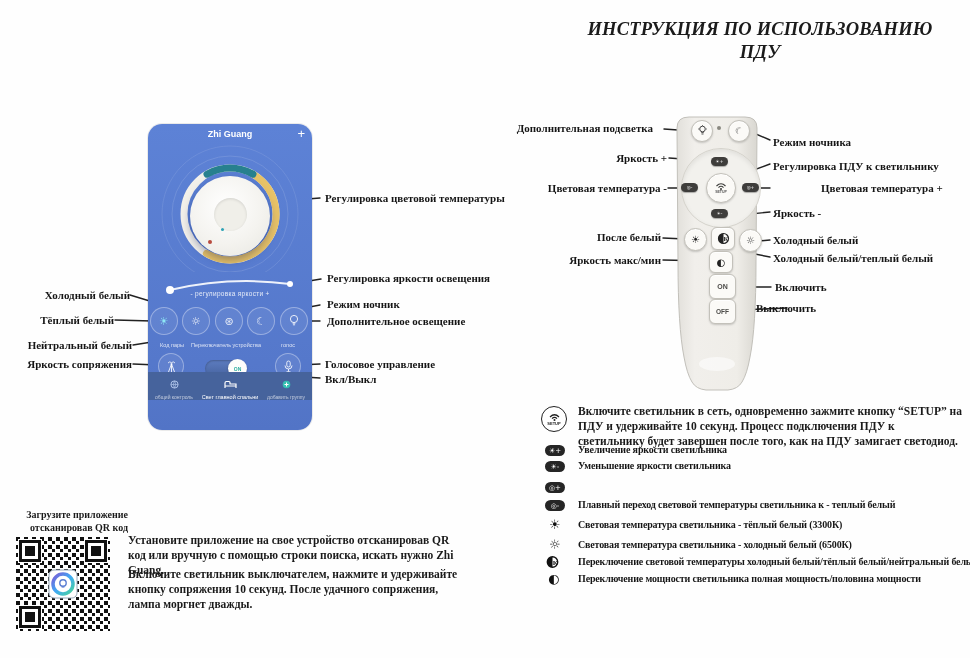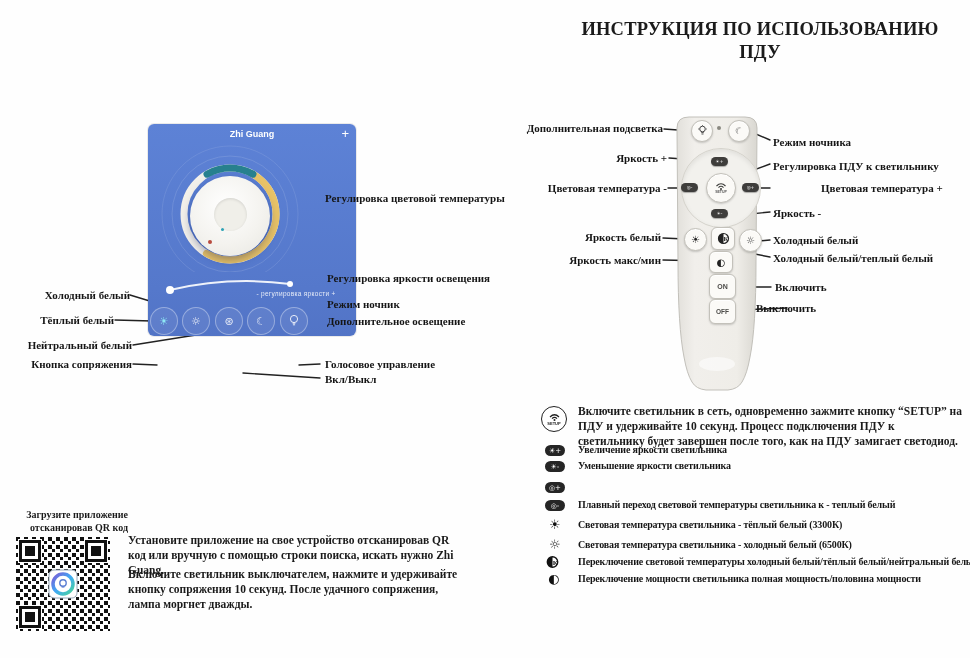--- a/index.html
+++ b/index.html
@@ -4,23 +4,23 @@
 <style>
   html,body{margin:0;padding:0;background:#ffffff;}
   #page{position:relative;width:970px;height:658px;background:#fefefe;overflow:hidden;
         font-family:"Liberation Serif","DejaVu Serif",serif;color:#1b1b1b;}
   .abs{position:absolute;}
   .title{font-weight:bold;font-size:18.5px;text-align:center;line-height:1.25;letter-spacing:.2px;}
   .lbl{position:absolute;font-size:11px;font-weight:600;white-space:nowrap;color:#151515;}
   .lbl.r{text-align:right;}
   .par{position:absolute;font-size:11.5px;font-weight:600;line-height:1.32;color:#1a1a1a;}
   
-  #phone{position:absolute;left:148px;top:124px;width:164px;height:212px;border-radius:6px;
+  #phone{position:absolute;left:148px;top:124px;width:164px;height:306px;border-radius:14px;
          background:linear-gradient(180deg,#5d82d6 0%,#5578cb 78%,#5274c6 100%);overflow:hidden;
-         box-shadow:0 0 0 1px rgba(0,0,0,.08);padding-left:44px;}
+         box-shadow:0 0 0 1px rgba(0,0,0,.08);}
   .ph-head{position:absolute;top:5px;left:0;width:100%;text-align:center;color:#fff;
            font-size:9px;font-weight:bold;font-family:"Liberation Sans",sans-serif;}
   .ph-plus{position:absolute;top:2px;right:7px;color:#fff;font-size:13px;font-weight:400;
            font-family:"Liberation Sans",sans-serif;}
   .knob{position:absolute;left:42px;top:52px;width:80px;height:80px;border-radius:50%;
         background:radial-gradient(circle at 45% 38%,#ffffff 0%,#f4f3ef 55%,#e7e6e0 100%);
         box-shadow:0 4px 9px rgba(10,20,80,.35);}
   .knob-in{position:absolute;left:24px;top:22px;width:33px;height:33px;border-radius:50%;
         background:#f0efe9;box-shadow:inset 0 1px 3px rgba(0,0,0,.12);}
   .dotA{position:absolute;width:4px;height:4px;border-radius:50%;background:#b84b3e;left:18px;top:64px;}
@@ -188,21 +188,21 @@
             <path d="M4.5 2.5 v4 M2.5 4.5 h4" stroke="#fff" stroke-width="1"></path>
           </svg>
         <span class="t">добавить группу</span>
       </div>
     </div>
   </div>
 
   <div class="lbl r" style="right:840px;top:289px;">Холодный белый</div>
   <div class="lbl r" style="right:856px;top:314px;">Тёплый белый</div>
   <div class="lbl r" style="right:838px;top:339px;">Нейтральный белый</div>
-  <div class="lbl r" style="right:838px;top:358px;">Кнопка сопряжения</div>
+  <div class="lbl r" style="right:838px;top:358px;">Яркость сопряжения</div>
 
   <div class="lbl" style="left:325px;top:192px;">Регулировка цветовой температуры</div>
   <div class="lbl" style="left:327px;top:272px;">Регулировка яркости освещения</div>
   <div class="lbl" style="left:327px;top:298px;">Режим ночник</div>
   <div class="lbl" style="left:327px;top:315px;">Дополнительное освещение</div>
   <div class="lbl" style="left:325px;top:358px;">Голосовое управление</div>
   <div class="lbl" style="left:325px;top:373px;">Вкл/Выкл</div>
 
   <div class="abs" style="left:4px;top:509px;width:124px;text-align:right;font-size:10px;font-weight:600;line-height:1.25;">Загрузите приложение отсканировав QR код</div>
   <svg class="abs" style="left:16px;top:537px;" width="94" height="94">
@@ -237,21 +237,21 @@
       <rect x="33" y="33" width="28" height="28" rx="5" fill="#fff" stroke="#9ab" stroke-width="1"></rect>
       <circle cx="47" cy="47" r="10" fill="none" stroke="url(#logoGrad)" stroke-width="3.5"></circle>
       <circle cx="47" cy="46" r="3.2" fill="none" stroke="#5b7ed2" stroke-width="1.4"></circle>
       <path d="M45.6 50 h2.8" stroke="#5b7ed2" stroke-width="1.2"></path>
     </g>
   </svg>
 
   <div class="par" style="left:128px;top:533px;width:332px;">Установите приложение на свое устройство отсканировав QR код или вручную с помощью строки поиска, искать нужно Zhi Guang.</div>
   <div class="par" style="left:128px;top:567px;width:340px;">Включите светильник выключателем, нажмите и удерживайте кнопку сопряжения 10 секунд. После удачного сопряжения, лампа моргнет дважды.</div>
 
-  <div class="abs title" style="left:565px;top:18px;width:390px;">ИНСТРУКЦИЯ ПО ИСПОЛЬЗОВАНИЮ ПДУ</div>
+  <div class="abs title" style="left:565px;top:18px;width:390px;font-style:italic;">ИНСТРУКЦИЯ ПО ИСПОЛЬЗОВАНИЮ ПДУ</div>
 
   <svg class="abs" style="left:655px;top:112px;" width="130" height="290">
     <defs>
       <linearGradient id="remGrad" x1="0" y1="0" x2="1" y2="0">
         <stop offset="0" stop-color="#e2e0db"></stop>
           <stop offset=".22" stop-color="#f1efeb"></stop>
         <stop offset=".75" stop-color="#efede8"></stop>
           <stop offset="1" stop-color="#d9d7d1"></stop>
       </linearGradient>
     </defs>
@@ -309,24 +309,24 @@
   <div class="rbtn sq" style="left:709px;top:251px;width:22px;height:20px;">
     <span style="font-family:'DejaVu Sans',sans-serif;font-size:10px;color:#222;">◐</span>
   </div>
   <div class="rbtn sq onoff" style="left:709px;top:274px;width:25px;height:23px;font-size:7px;">
     <span>ON</span>
   </div>
   <div class="rbtn sq onoff" style="left:709px;top:299px;width:25px;height:23px;font-size:6.5px;border-radius:8px 8px 11px 11px;">
     <span>OFF</span>
   </div>
 
-  <div class="lbl r" style="right:307px;top:122px;">Дополнительная подсветка</div>
+  <div class="lbl r" style="right:317px;top:122px;">Дополнительная подсветка</div>
   <div class="lbl r" style="right:303px;top:152px;">Яркость +</div>
   <div class="lbl r" style="right:303px;top:182px;">Цветовая температура -</div>
-  <div class="lbl r" style="right:309px;top:231px;">Яркость белый</div>
+  <div class="lbl r" style="right:309px;top:231px;">После белый</div>
   <div class="lbl r" style="right:309px;top:254px;">Яркость макс/мин</div>
 
   <div class="lbl" style="left:773px;top:136px;">Режим ночника</div>
   <div class="lbl" style="left:773px;top:160px;">Регулировка ПДУ к светильнику</div>
   <div class="lbl" style="left:773px;top:182px;margin-left:48px;">Цветовая температура +</div>
   <div class="lbl" style="left:773px;top:207px;">Яркость -</div>
   <div class="lbl" style="left:773px;top:234px;">Холодный белый</div>
   <div class="lbl" style="left:773px;top:252px;">Холодный белый/теплый белый</div>
   <div class="lbl" style="left:775px;top:281px;">Включить</div>
   <div class="lbl" style="left:756px;top:302px;">Выключить</div>

